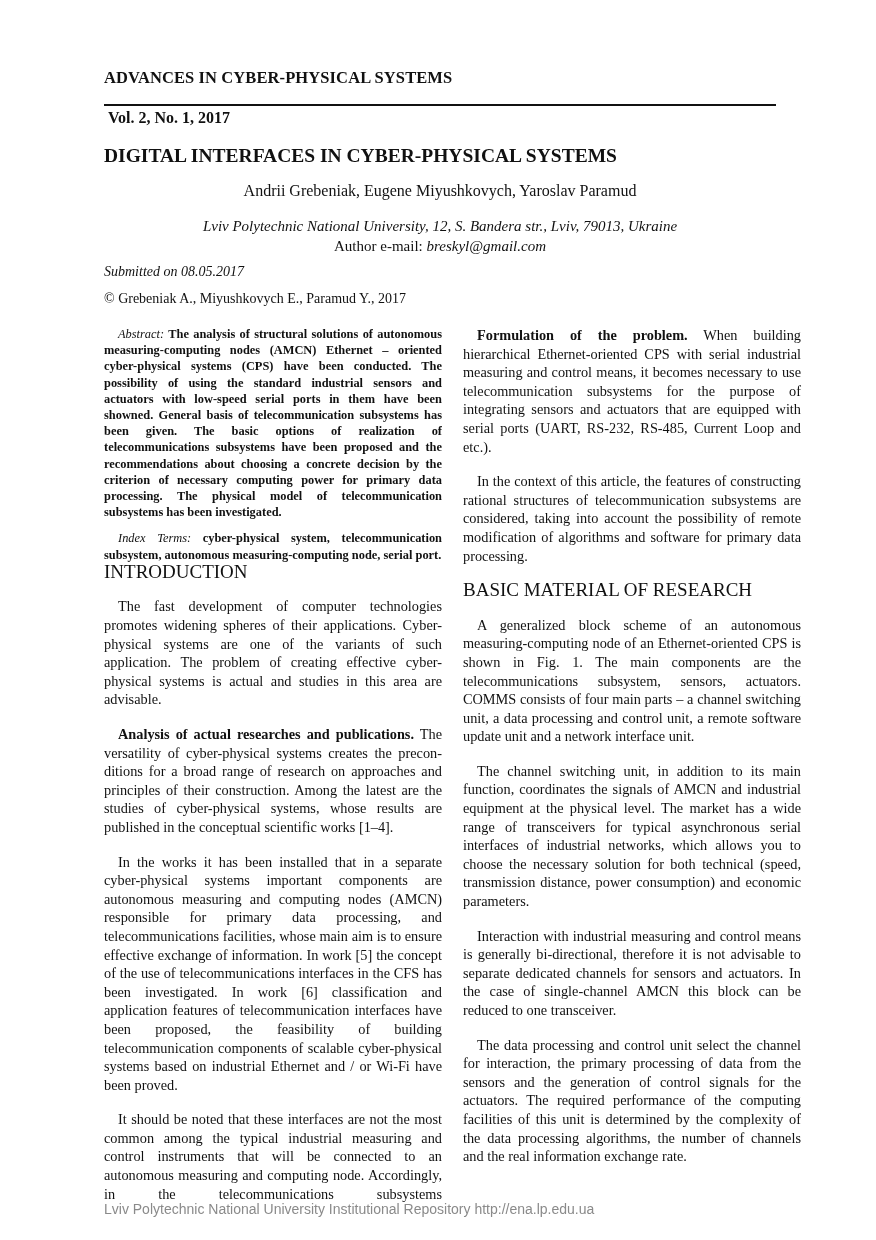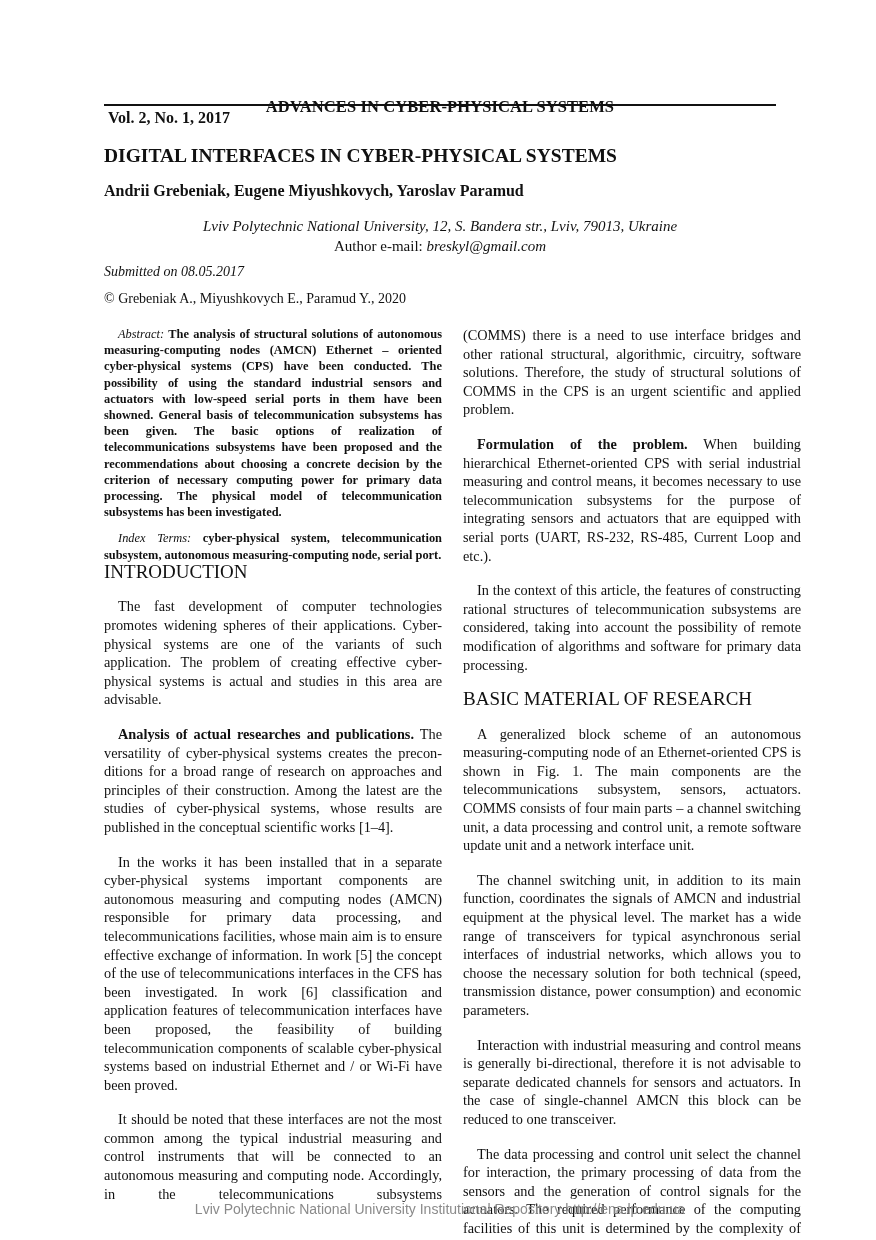--- a/index.html
+++ b/index.html
@@ -1,77 +1,76 @@
 <!DOCTYPE html>
 <html><head>
 <meta charset="utf-8">
 <style>
   html, body { margin: 0; padding: 0; background: #ffffff; }
   body { width: 876px; height: 1240px; position: relative; overflow: hidden;
          font-family: "Liberation Serif", "DejaVu Serif", serif; color: #111; }
-  .journal { position: absolute; top: 97px; left: 104px; width: 672px; text-align: center;
+  .journal { position: absolute; top: 68px; left: 104px; width: 672px; 
              font-weight: bold; font-size: 16.5px; letter-spacing: 0.1px; }
   .rule { position: absolute; top: 104px; left: 104px; width: 672px; height: 0;
           border-top: 2px solid #111; }
   .volume { position: absolute; top: 109px; left: 108px; font-weight: bold; font-size: 16px; }
   .title { position: absolute; top: 145px; left: 104px; width: 672px; text-align: left;
            font-weight: bold; font-size: 19.5px; }
-  .authors { position: absolute; top: 182px; left: 104px; width: 672px; text-align: left;
-             font-weight: bold; font-size: 16px; }
+  .authors { position: absolute; top: 182px; left: 104px; width: 672px; text-align: center;
+             font-weight: normal; font-size: 16px; }
   .affil { position: absolute; top: 216px; left: 104px; width: 672px; text-align: center;
            font-size: 15px; line-height: 20px; }
   .affil i { font-style: italic; }
   .submitted { position: absolute; top: 264px; left: 104px; font-style: italic; font-size: 14px; }
   .copyright { position: absolute; top: 291px; left: 104px; font-size: 14px; }
 
   .col { position: absolute; top: 326px; width: 338px; font-size: 14.3px; line-height: 18.6px; }
   .col.left { left: 104px; }
   .col.right { left: 463px; }
   .col p { margin: 0; text-align: justify; text-indent: 14px; }
   .col p + p { margin-top: 16px; }
   .abstract { font-size: 12.4px; line-height: 16.2px; font-weight: bold; }
   .abstract p { text-indent: 14px; }
   .abstract .lead { font-style: italic; font-weight: normal; }
   .index-terms { margin-top: 10px !important; }
   .section-head { text-align: center; font-size: 19px; margin: 9px 0 4px 0; text-indent: 0 !important; }
   .bold-lead { font-weight: bold; }
 
-  .footer { position: absolute; top: 1201px; left: 104px; width: 672px; text-align: center;
+  .footer { position: absolute; top: 1201px; left: 104px; width: 672px; text-align: left;
             font-family: "Liberation Sans", "DejaVu Sans", sans-serif; font-size: 14px; color: #8a8a8a; }
 </style>
 </head>
 <body>
 
 <div class="journal">ADVANCES IN CYBER-PHYSICAL SYSTEMS</div>
 <div class="rule"></div>
 <div class="volume">Vol. 2, No. 1, 2017</div>
 
 <div class="title">DIGITAL INTERFACES IN CYBER-PHYSICAL SYSTEMS</div>
 <div class="authors">Andrii Grebeniak, Eugene Miyushkovych, Yaroslav Paramud</div>
 <div class="affil">
   <div><i>Lviv Polytechnic National University, 12, S. Bandera str., Lviv, 79013, Ukraine</i></div>
   <div><span>Author e-mail: </span><i>breskyl@gmail.com</i></div>
 </div>
 <div class="submitted">Submitted on 08.05.2017</div>
-<div class="copyright">© Grebeniak A., Miyushkovych E., Paramud Y., 2020</div>
+<div class="copyright">© Grebeniak A., Miyushkovych E., Paramud Y., 2017</div>
 
 <div class="col left">
   <div class="abstract">
     <p><span class="lead">Abstract:</span><span> The analysis of structural solutions of autonomous measuring-computing nodes (AMCN) Ethernet – oriented cyber-physical systems (CPS) have been conducted. The possibility of using the standard industrial sensors and actuators with low-speed serial ports in them have been showned. General basis of telecommunication subsystems has been given. The basic options of realization of telecommunications subsystems have been proposed and the recommendations about choosing a concrete decision by the criterion of necessary computing power for primary data processing. The physical model of telecommunication subsystems has been investigated.</span></p>
     <p class="index-terms"><span class="lead">Index Terms:</span><span> cyber-physical system, telecommunication subsystem, autonomous measuring-computing node, serial port.</span></p>
   </div>
   <p class="section-head">INTRODUCTION</p>
   <p>The fast development of computer technologies promotes widening spheres of their applications. Cyber-physical systems are one of the variants of such application. The problem of creating effective cyber-physical systems is actual and studies in this area are advisable.</p>
   <p><span class="bold-lead">Analysis of actual researches and publications.</span><span> The versatility of cyber-physical systems creates the precon­ditions for a broad range of research on approaches and principles of their construction. Among the latest are the studies of cyber-physical systems, whose results are published in the conceptual scientific works [1–4].</span></p>
   <p>In the works it has been installed that in a separate cyber-physical systems important components are autonomous measuring and computing nodes (AMCN) responsible for primary data processing, and telecommunications facilities, whose main aim is to ensure effective exchange of information. In work [5] the concept of the use of telecommunications interfaces in the CFS has been investigated. In work [6] classification and application features of telecommunication interfaces have been proposed, the feasibility of building telecommunication components of scalable cyber-physical systems based on industrial Ethernet and / or Wi-Fi have been proved.</p>
   <p style="text-align-last: justify;">It should be noted that these interfaces are not the most common among the typical industrial measuring and control instruments that will be connected to an autonomous measuring and computing node. Accordingly, in the telecommunications subsystems</p>
 </div>
 
 <div class="col right">
-  <p style="text-indent:0;">(COMMS) there is a need to use interface bridges and other rational structural, algorithmic, circuitry, software solutions. Therefore, the study of structural solutions of COMMS in the CPS is an urgent scientific and applied problem.</p>
   <p><span class="bold-lead">Formulation of the problem.</span><span> When building hierarchical Ethernet-oriented CPS with serial industrial measuring and control means, it becomes necessary to use telecommunication subsystems for the purpose of integrating sensors and actuators that are equipped with serial ports (UART, RS-232, RS-485, Current Loop and etc.).</span></p>
   <p>In the context of this article, the features of constructing rational structures of telecommunication subsystems are considered, taking into account the possibility of remote modification of algorithms and software for primary data processing.</p>
   <p class="section-head">BASIC MATERIAL OF RESEARCH</p>
   <p>A generalized block scheme of an autonomous measuring-computing node of an Ethernet-oriented CPS is shown in Fig. 1.  The main components are the telecommunications subsystem, sensors, actuators. COMMS consists of four main parts – a channel switching unit, a data processing and control unit, a remote software update unit and a network interface unit.</p>
   <p>The channel switching unit, in addition to its main function, coordinates the signals of AMCN and industrial equipment at the physical level.  The market has a wide range of transceivers for typical asynchronous serial interfaces of industrial networks, which allows you to choose the necessary solution for both technical (speed, transmission distance, power consumption) and economic parameters.</p>
   <p>Interaction with industrial measuring and control means is generally bi-directional, therefore it is not advisable to separate dedicated channels for sensors and actuators.  In the case of single-channel AMCN this block can be reduced to one transceiver.</p>
   <p>The data processing and control unit select the channel for interaction, the primary processing of data from the sensors and the generation of control signals for the actuators. The required performance of the computing facilities of this unit is determined by the complexity of the data processing algorithms, the number of channels and the real information exchange rate.</p>
 </div>
 
 <div class="footer">Lviv Polytechnic National University Institutional Repository http://ena.lp.edu.ua</div>

